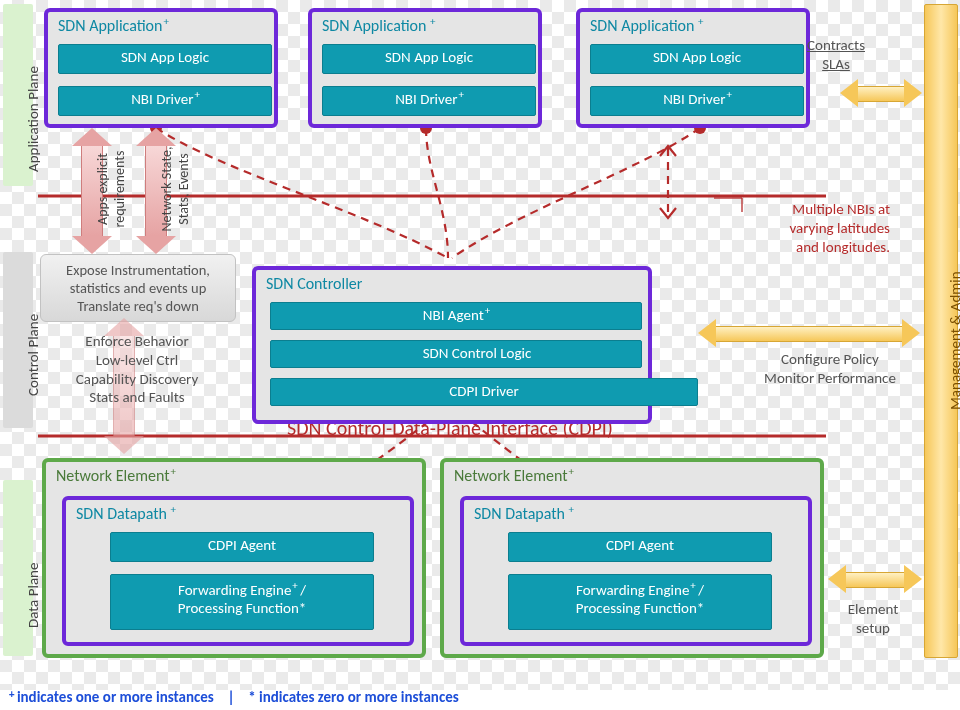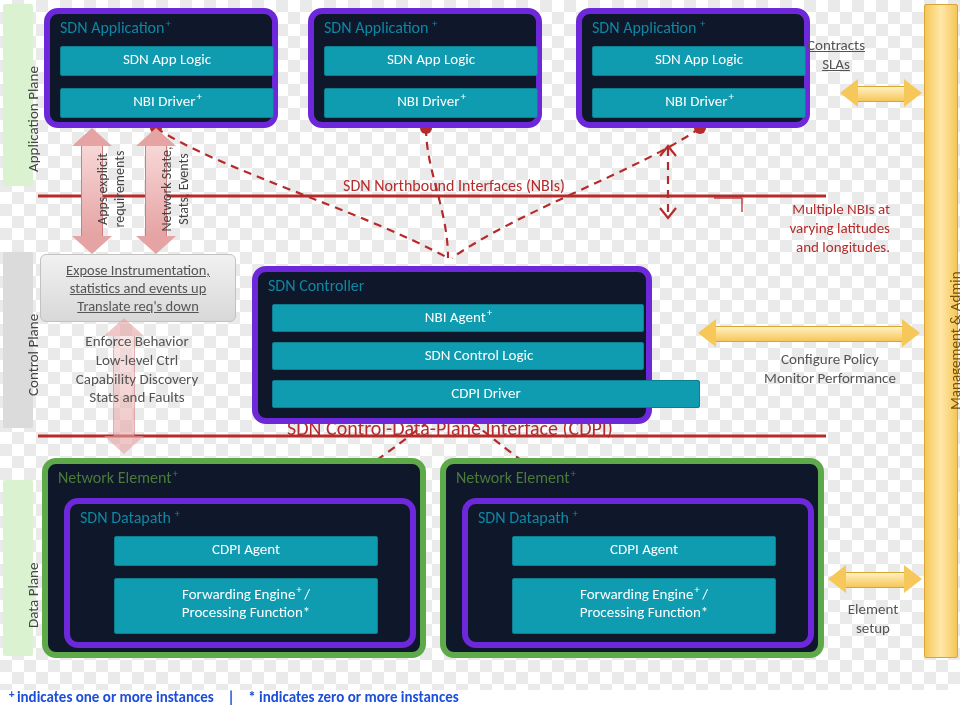--- a/index.html
+++ b/index.html
@@ -41,23 +41,23 @@
   .vlabel {
     position: absolute;
     transform: rotate(-90deg);
     transform-origin: left top;
     white-space: nowrap;
     color: #444;
   }
 
   .box {
     position: absolute;
-    background: #0f172a;
-    border: 6px solid #6d28d9;
-    border-radius: 14px;
+    background: #e5e5e5;
+    border: 4px solid #6d28d9;
+    border-radius: 6px;
     box-sizing: border-box;
   }
   .box-title {
     position: absolute;
     color: #0e88a3;
     font-size: 16px;
     white-space: nowrap;
   }
   .sup { font-size: 11px; position: relative; top: -6px; left: 1px; }
 
@@ -204,21 +204,20 @@
   <polyline class="dashed" points="660,156 668,146 676,156" style="stroke-dasharray:0"></polyline>
   <polyline class="dashed" points="660,208 668,218 676,208" style="stroke-dasharray:0"></polyline>
 
   <line x1="714" y1="198" x2="742" y2="198" stroke="#b52b2b" stroke-width="1.3"></line>
   <line x1="742" y1="198" x2="742" y2="212" stroke="#b52b2b" stroke-width="1.3"></line>
 
   <path class="dashed" d="M450 404 C 370 470, 300 510, 248 550"></path>
   <path class="dashed" d="M450 404 C 530 470, 590 510, 642 550"></path>
 </svg>
 
-<div class="note note-red" style="left:284px; top:176px; width:340px; font-size:16px;">SDN Northbound Interfaces (NBIs)</div>
 <div class="note note-red" style="left:240px; top:416px; width:420px; font-size:20px;">SDN Control-Data-Plane Interface (CDPI)</div>
 
 <div class="box" style="left:44px; top:8px; width:234px; height:120px;">
   <div class="box-title" style="left:10px; top:4px;">
     <span>SDN Application</span><span class="sup">+</span>
   </div>
   <div class="pill" style="left:10px; top:32px; width:214px; height:30px;">SDN App Logic</div>
   <div class="pill" style="left:10px; top:74px; width:214px; height:30px;">
     <span>NBI Driver</span><span class="sup" style="color:#fff;">+</span>
   </div>
@@ -270,21 +269,21 @@
 requirements</div>
 
 <div class="rarrow-v" style="left:138px; top:132px; height:118px;">
   <div class="head-u"></div>
       <div class="shaft"></div>
       <div class="head-d"></div>
 </div>
 <div class="rarrow-label" style="left:158px; top:244px; width:110px; white-space:pre-line;">Network State,
 Stats, Events</div>
 
-<div class="gray-callout" style="left:40px; top:254px; width:196px; white-space:pre-line;text-decoration:underline;">Expose Instrumentation,
+<div class="gray-callout" style="left:40px; top:254px; width:196px; white-space:pre-line;">Expose Instrumentation,
 statistics and events up
 Translate req's down</div>
 
 <div class="rarrow-v" style="left:106px; top:322px; height:128px; opacity:0.6;">
   <div class="head-u"></div>
       <div class="shaft"></div>
       <div class="head-d"></div>
 </div>
 <div class="note" style="left:44px; top:332px; width:186px; white-space:pre-line;">Enforce Behavior
 Low-level Ctrl

